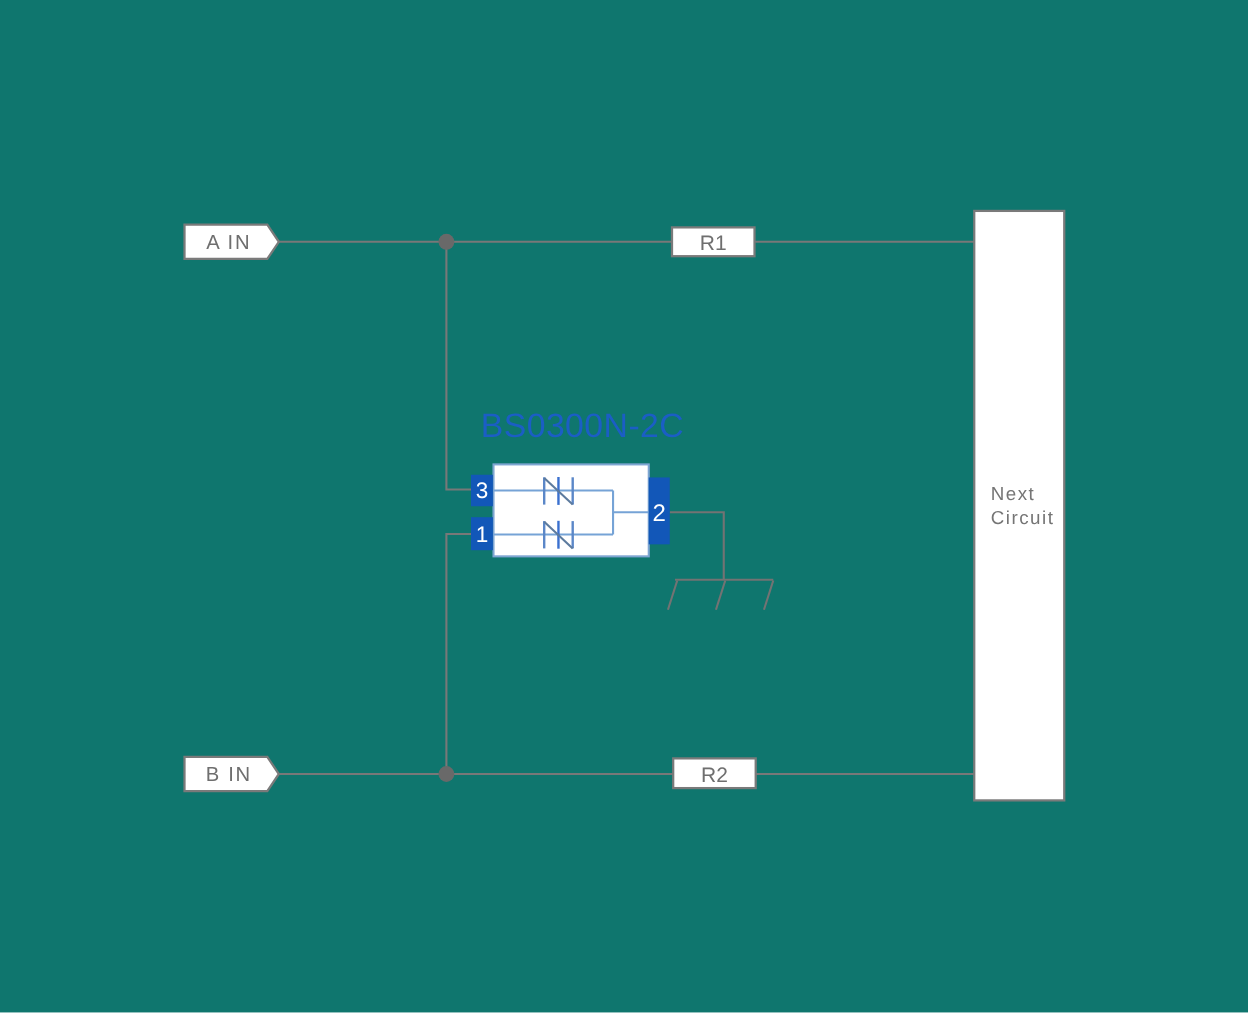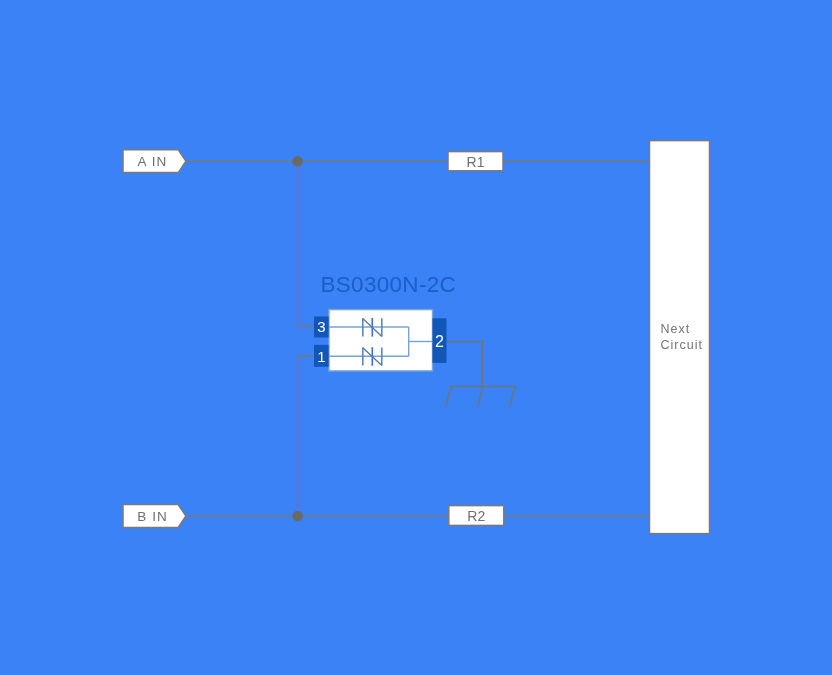--- a/index.html
+++ b/index.html
@@ -1,16 +1,16 @@
 <!DOCTYPE html>
 <html><head>
 <meta charset="utf-8">
 <style>
   html,body{margin:0;padding:0;background:#ffffff;}
-  .page{width:832px;height:675px;position:relative;background:#3b82f6;overflow:hidden;}
+  .page{width:832px;height:675px;position:relative;background:#0f766e;overflow:hidden;}
   svg{display:block;}
   text{font-family:"Liberation Sans", sans-serif;}
 </style>
 </head>
 <body>
 <div class="page">
 <svg width="832" height="675" viewBox="0 0 832 675" xmlns="http://www.w3.org/2000/svg">
 
   <g>
     <line x1="185" y1="161.2" x2="650" y2="161.2" stroke="#787878" stroke-width="1.4"></line>

